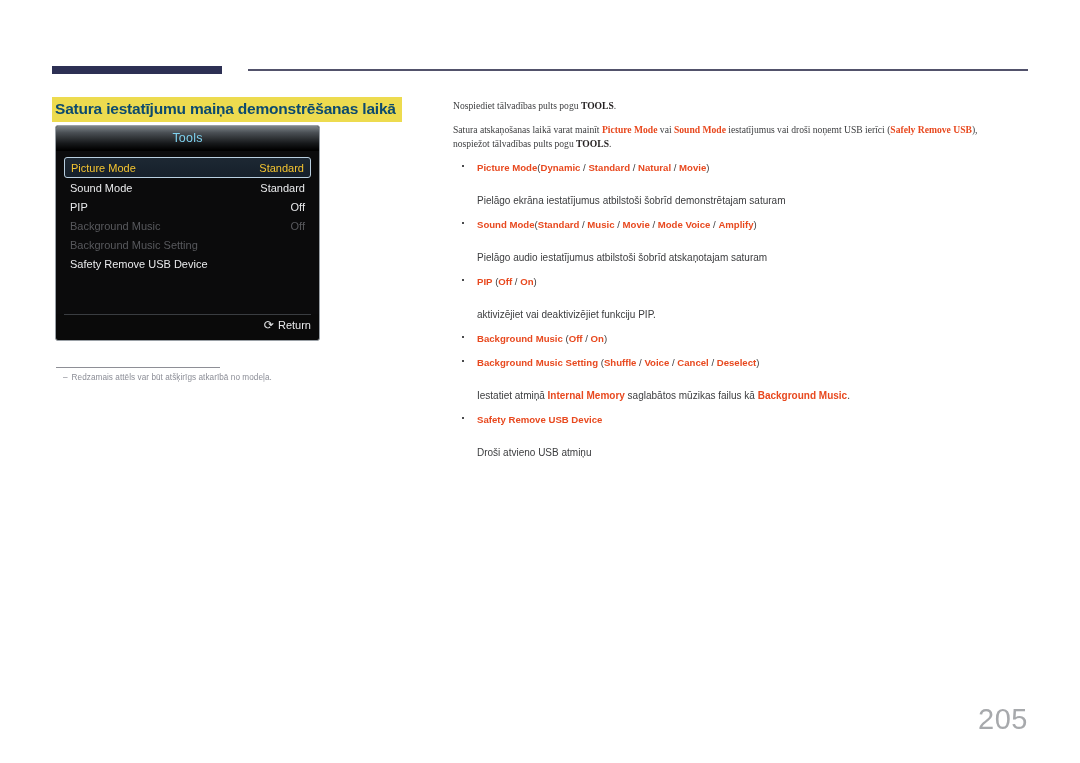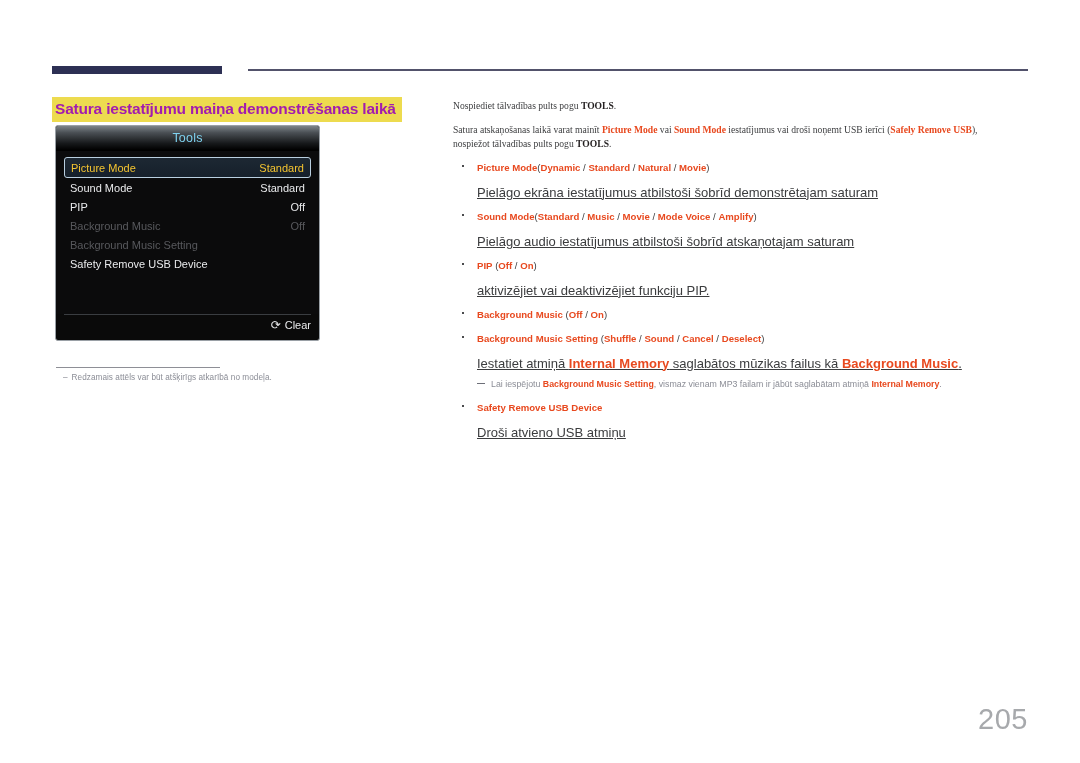--- a/index.html
+++ b/index.html
@@ -33,21 +33,21 @@
     height: 2px;
     background: #52526b;
   }
 
   
   #page-heading {
     position: absolute;
     left: 52px;
     top: 97px;
     background: #eddb4f;
-    color: #a21caf;
+    color: #0c4a6e;
     font-weight: bold;
     font-size: 15.5px;
     line-height: 20px;
     padding: 2px 6px 3px 3px;
     letter-spacing: -0.2px;
     white-space: nowrap;
   }
 
   
   #osd-panel {
@@ -176,25 +176,24 @@
     width: 2px;
     height: 2px;
     background: #4a4b4d;
   }
   .bullet-head {
     font-size: 9.6px;
     line-height: 14px;
     color: #3b3c3e;
   }
   .bullet-desc {
-    font-size: 13px;
+    font-size: 10px;
     line-height: 15px;
     color: #3b3c3e;
-    margin-top: 10px;
-    text-decoration: underline;
+    margin-top: 18px;
   }
   .subnote {
     position: relative;
     padding-left: 14px;
     margin: 7px 0 9px 0;
     font-size: 8.8px;
     line-height: 13px;
     color: #8b8d96;
   }
   .subnote-dash {
@@ -263,21 +262,21 @@
 
     <div class="osd-row">
       <span class="osd-row-label">Safety Remove USB Device</span>
       <span class="osd-row-value"></span>
     </div>
 
   </div>
 
   <div id="osd-footer">
     <span id="return-icon">⟲</span>
-    <span>Clear</span>
+    <span>Return</span>
   </div>
 
 </div>
 
 <div id="footnote-rule"></div>
 <div id="footnote">
   <span class="dash">–</span><span>Redzamais attēls var būt atšķirīgs atkarībā no modeļa.</span>
 </div>
 
 <div id="right-col">
@@ -319,29 +318,26 @@
     <div class="bullet-item">
       <span class="bullet-dot"></span>
       <div class="bullet-head">
         <span class="kw">Background Music</span><span class="kw-plain"> </span><span class="kw-plain">(</span><span class="kw">Off</span><span class="kw-plain"> / </span><span class="kw">On</span><span class="kw-plain">)</span>
       </div>
     </div>
 
     <div class="bullet-item">
       <span class="bullet-dot"></span>
       <div class="bullet-head">
-        <span class="kw">Background Music Setting</span><span class="kw-plain"> </span><span class="kw-plain">(</span><span class="kw">Shuffle</span><span class="kw-plain"> / </span><span class="kw">Sound</span><span class="kw-plain"> / </span><span class="kw">Cancel</span><span class="kw-plain"> / </span><span class="kw">Deselect</span><span class="kw-plain">)</span>
+        <span class="kw">Background Music Setting</span><span class="kw-plain"> </span><span class="kw-plain">(</span><span class="kw">Shuffle</span><span class="kw-plain"> / </span><span class="kw">Voice</span><span class="kw-plain"> / </span><span class="kw">Cancel</span><span class="kw-plain"> / </span><span class="kw">Deselect</span><span class="kw-plain">)</span>
       </div>
       <div class="bullet-desc">
         <span>Iestatiet atmiņā </span><span class="kw">Internal Memory</span><span> saglabātos mūzikas failus kā </span><span class="kw">Background Music</span><span>.</span>
       </div>
 
-      <div class="subnote">
-        <span class="subnote-dash"></span><span>Lai iespējotu </span><span class="sn-kw">Background Music Setting</span><span>, vismaz vienam MP3 failam ir jābūt saglabātam atmiņā </span><span class="sn-kw">Internal Memory</span><span>.</span>
-      </div>
     </div>
 
     <div class="bullet-item">
       <span class="bullet-dot"></span>
       <div class="bullet-head">
         <span class="kw">Safety Remove USB Device</span>
       </div>
       <div class="bullet-desc">Droši atvieno USB atmiņu</div>
     </div>
 

